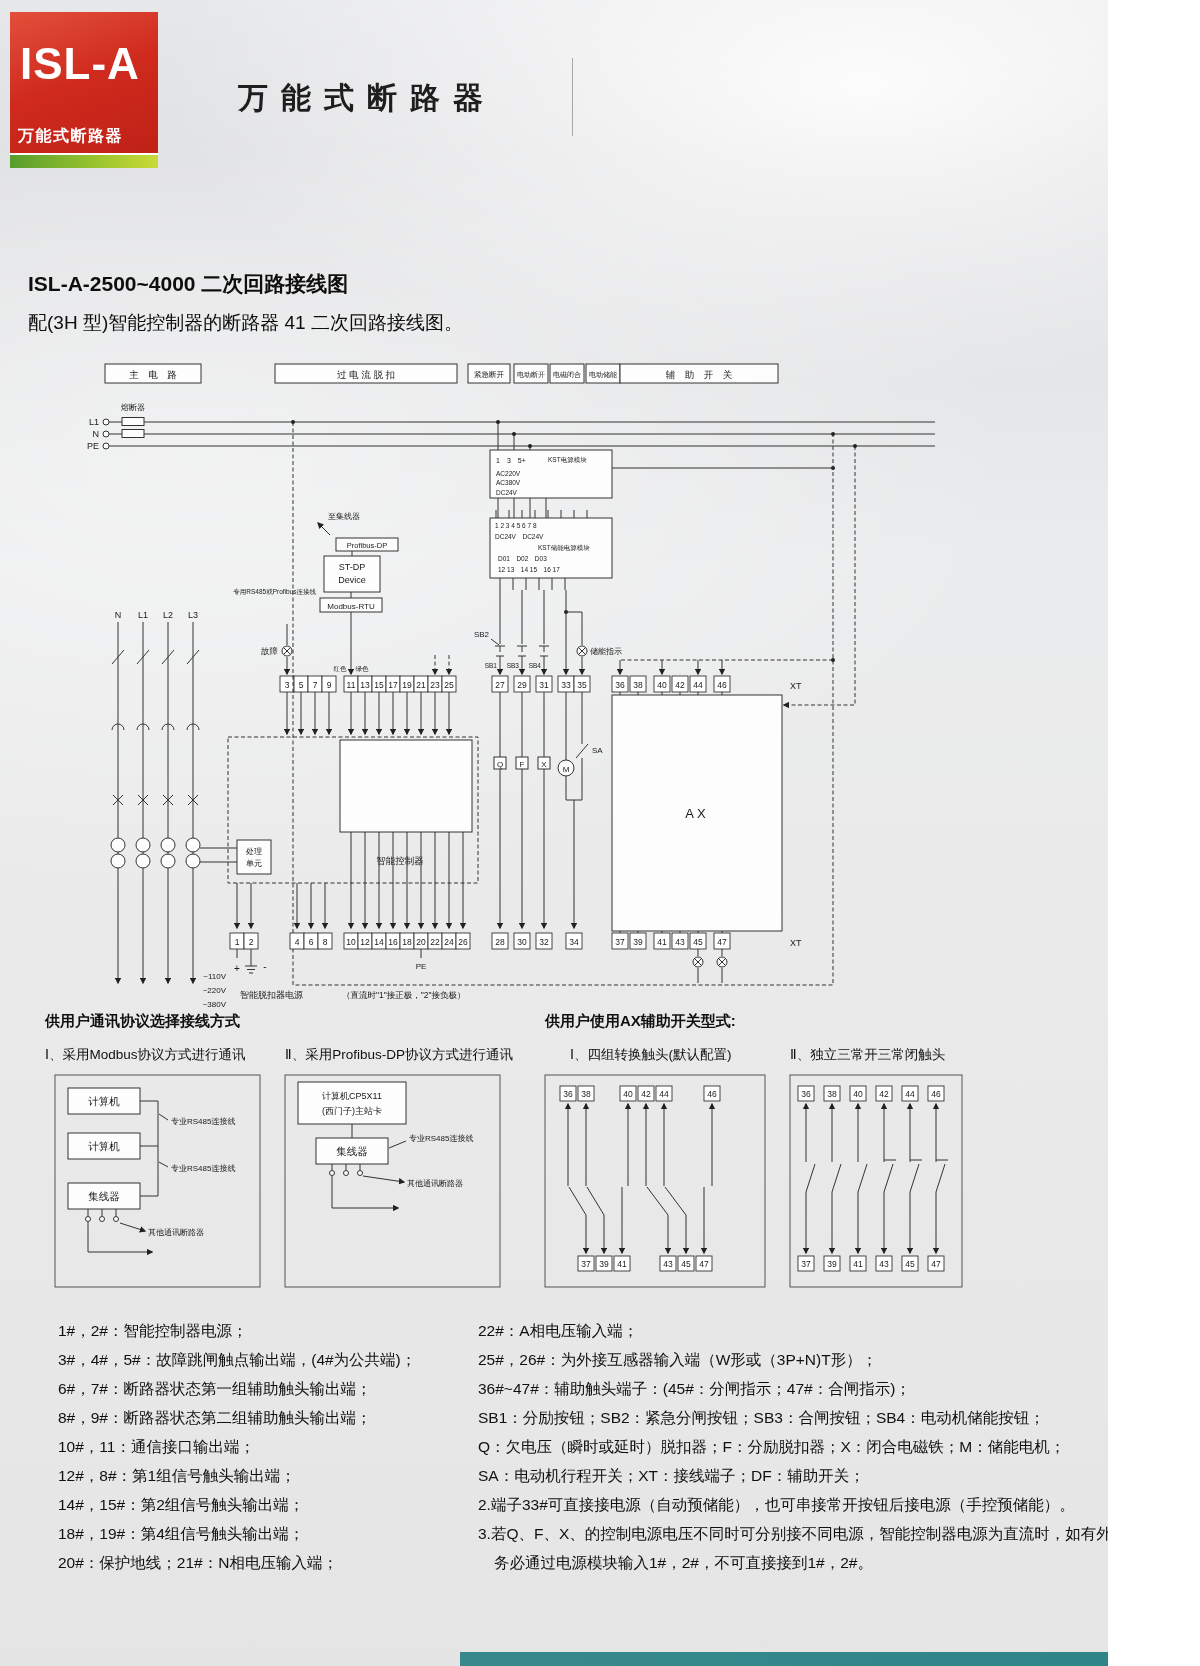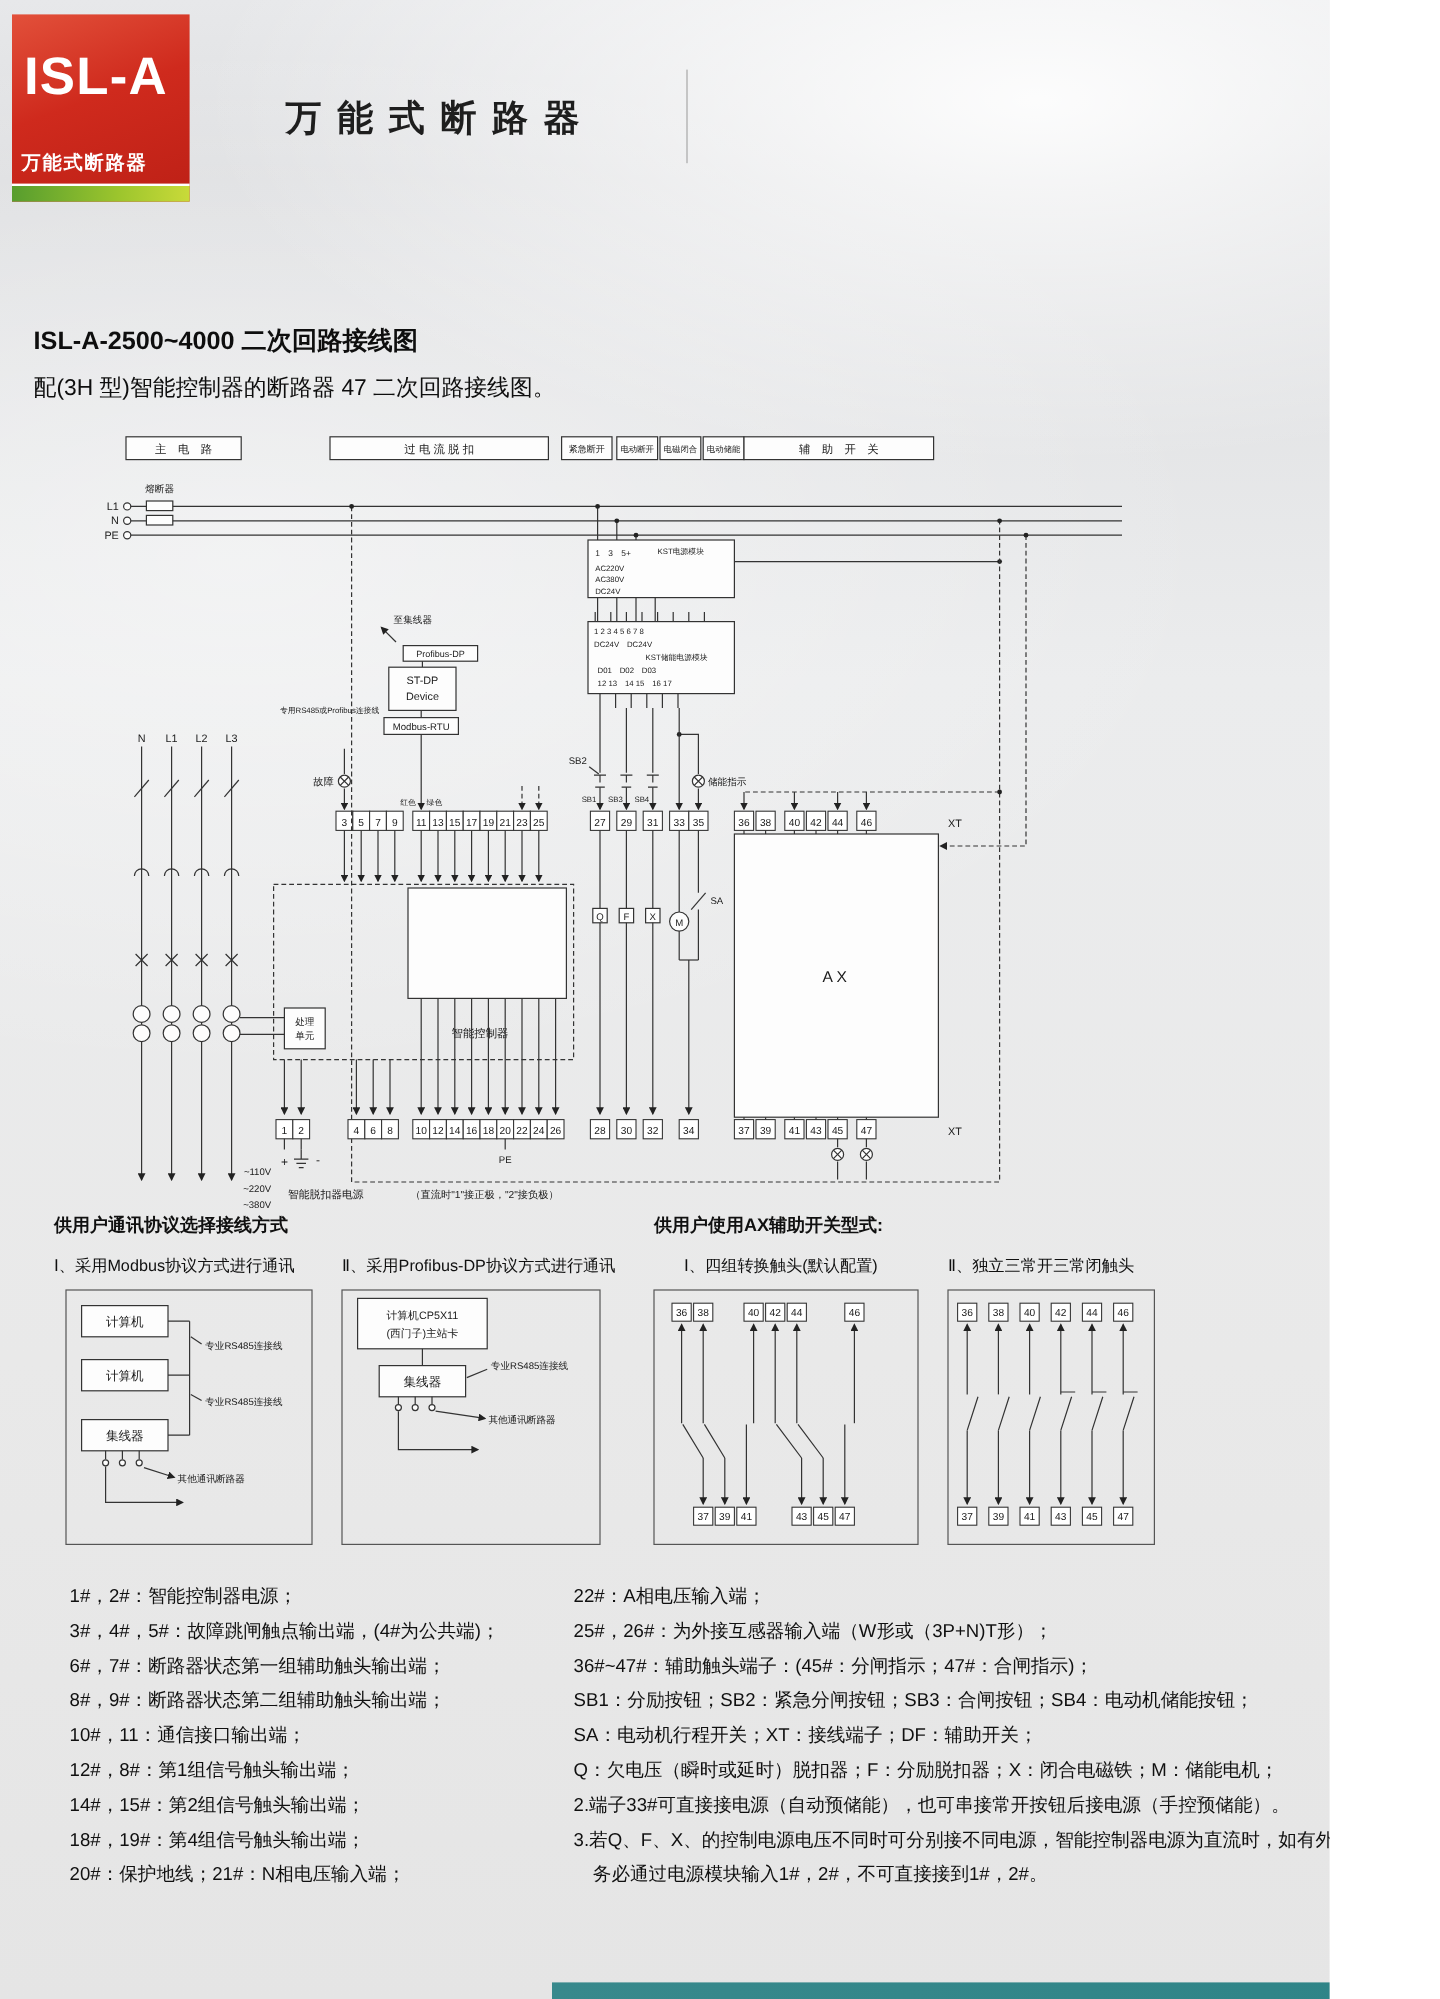--- a/index.html
+++ b/index.html
@@ -58,21 +58,21 @@
   <div class="logo">
     <div class="logo-brand">ISL-A</div>
     <div class="logo-tagline">万能式断路器</div>
     <div class="logo-strip"></div>
   </div>
 
   <h1 class="page-title">万能式断路器</h1>
   <div class="title-divider"></div>
 
   <div class="intro-title">ISL-A-2500~4000 二次回路接线图</div>
-  <div class="intro-sub">配(3H 型)智能控制器的断路器 47 二次回路接线图。</div>
+  <div class="intro-sub">配(3H 型)智能控制器的断路器 41 二次回路接线图。</div>
 
   <svg class="diagram-svg" viewBox="0 0 1200 1666">
     <defs>
       <marker id="ar" viewBox="0 0 10 10" refX="8" refY="5" markerWidth="6.5" markerHeight="6.5" orient="auto-start-reverse">
         <path d="M0,0 L10,5 L0,10 z" fill="#222"></path>
       </marker>
     </defs>
 
     <g>
       <rect x="105" y="364" width="96" height="19" class="bx"></rect>
@@ -577,22 +577,22 @@
       <div>12#，8#：第1组信号触头输出端；</div>
       <div>14#，15#：第2组信号触头输出端；</div>
       <div>18#，19#：第4组信号触头输出端；</div>
       <div>20#：保护地线；21#：N相电压输入端；</div>
     </div>
     <div class="legend-col right">
       <div>22#：A相电压输入端；</div>
       <div>25#，26#：为外接互感器输入端（W形或（3P+N)T形）；</div>
       <div>36#~47#：辅助触头端子：(45#：分闸指示；47#：合闸指示)；</div>
       <div>SB1：分励按钮；SB2：紧急分闸按钮；SB3：合闸按钮；SB4：电动机储能按钮；</div>
+      <div>Q：欠电压（瞬时或延时）脱扣器；F：分励脱扣器；X：闭合电磁铁；M：储能电机；</div>
       <div>SA：电动机行程开关；XT：接线端子；DF：辅助开关；</div>
-      <div>Q：欠电压（瞬时或延时）脱扣器；F：分励脱扣器；X：闭合电磁铁；M：储能电机；</div>
       <div>2.端子33#可直接接电源（自动预储能），也可串接常开按钮后接电源（手控预储能）。</div>
       <div>3.若Q、F、X、的控制电源电压不同时可分别接不同电源，智能控制器电源为直流时，如有外挂电源模块时，</div>
       <div>务必通过电源模块输入1#，2#，不可直接接到1#，2#。</div>
     </div>
   </div>
 
   <div class="footer-bar"></div>
 </div>
 
 </body></html>

